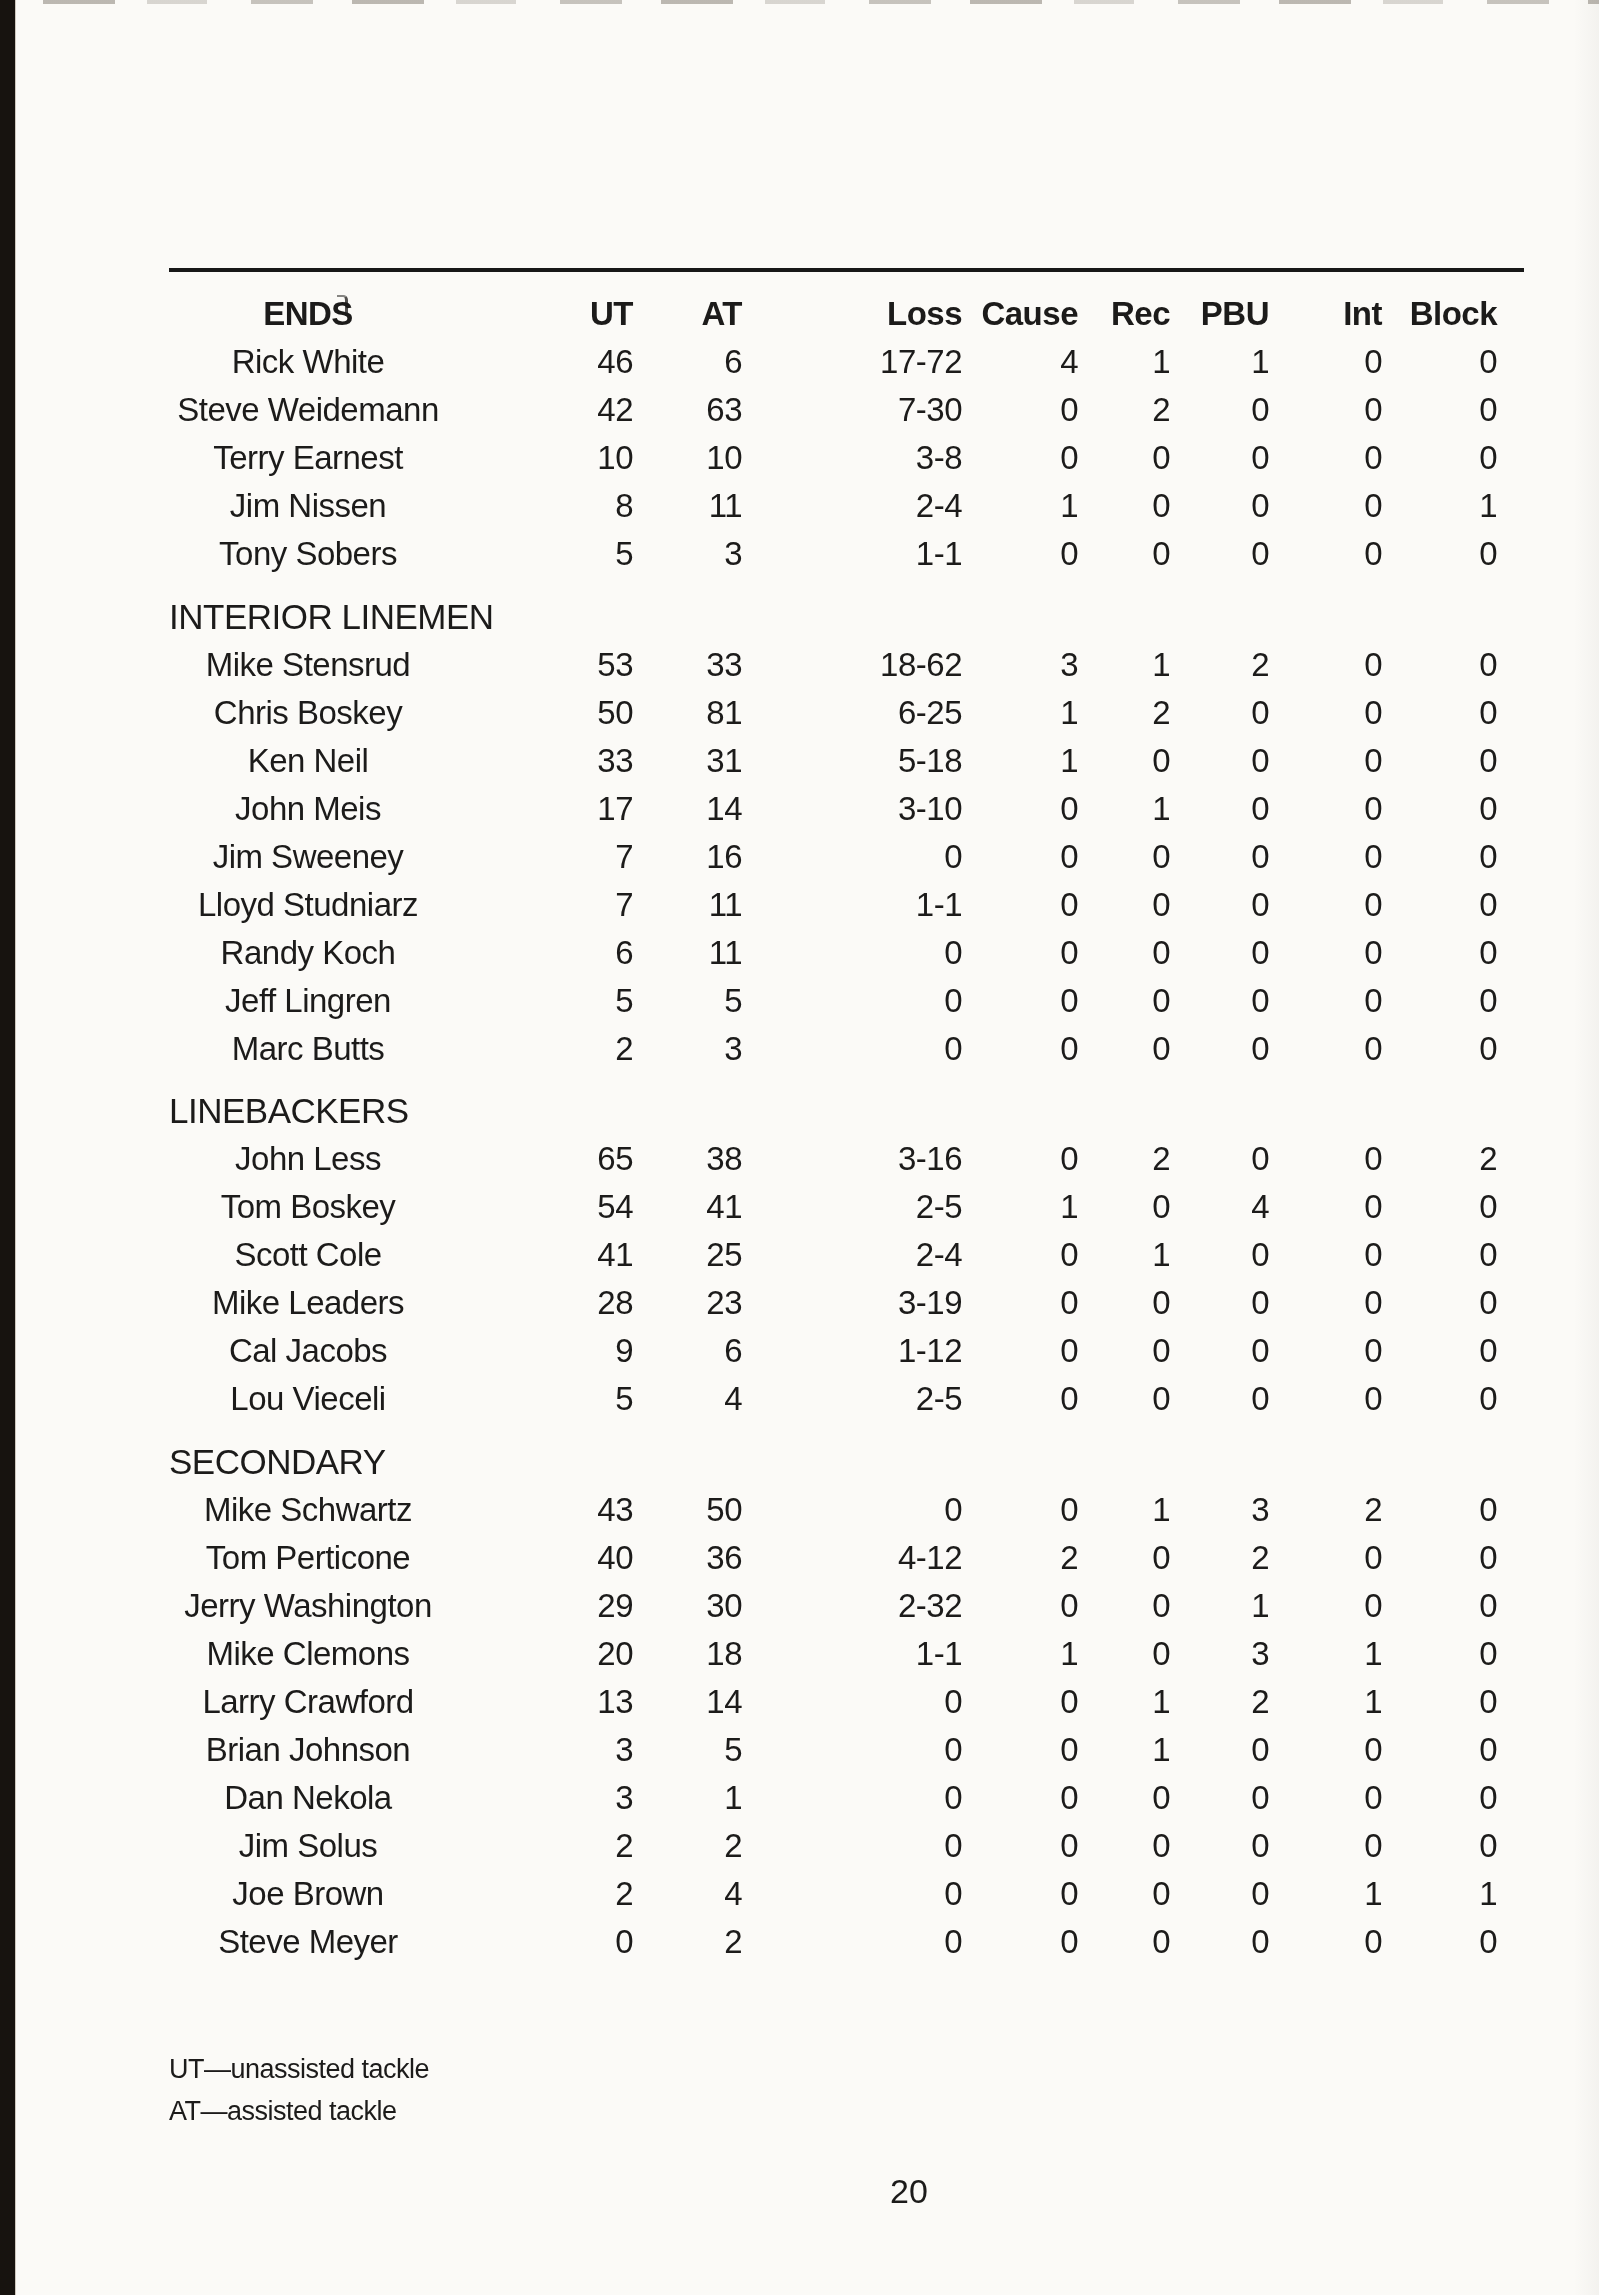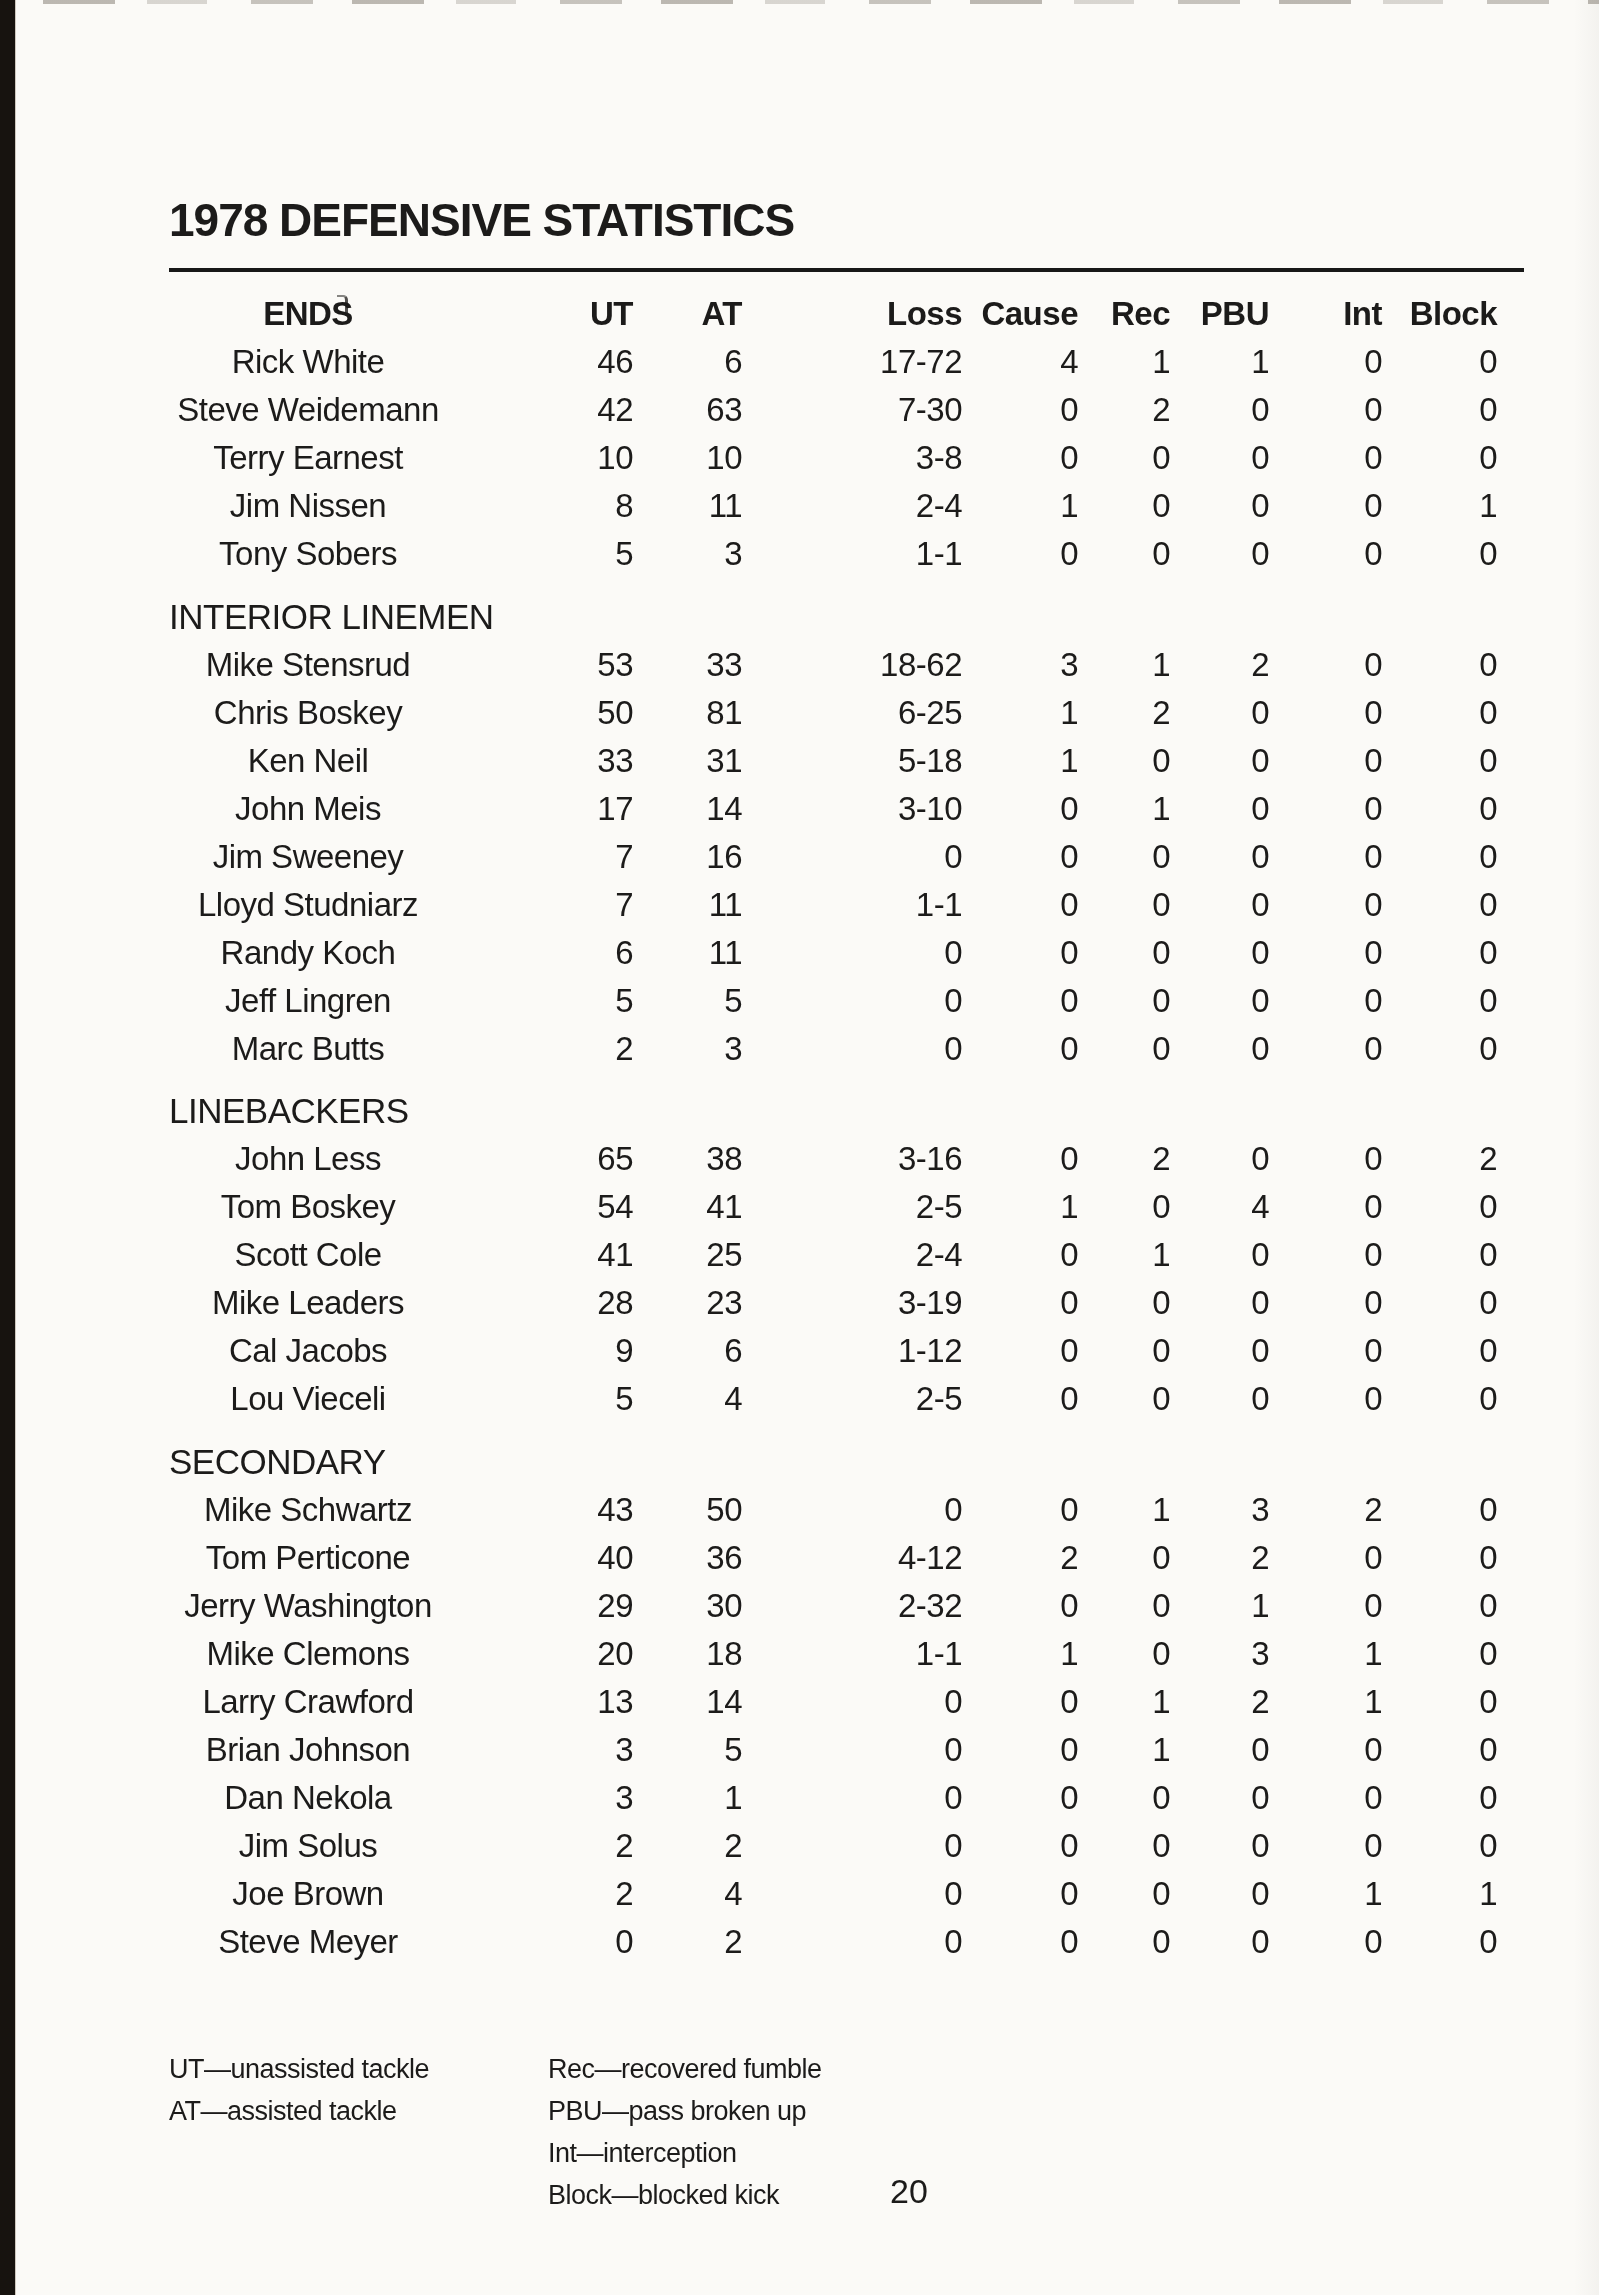--- a/index.html
+++ b/index.html
@@ -80,21 +80,20 @@
   }
 </style>
 </head>
 <body>
 
 <div class="page">
   <div class="left-strip"></div>
   <div class="top-dashes"></div>
   <div class="right-shade"></div>
 
-  <h1 class="title">1978 DEFENSIVE STATISTICS</h1>
   <div class="rule"></div>
   <div class="ends-tick"></div>
 
   <div class="stats-table">
       <div class="row">
         <div class="name hdr">ENDS</div>
         <div class="num hdr">UT</div>
         <div class="num hdr">AT</div>
         <div class="num hdr">Loss</div>
         <div class="num hdr">Cause</div>
@@ -436,23 +435,17 @@
         <div class="num">0</div>
         <div class="num">0</div>
       </div>
     </div>
 
   <div class="legend">
     <ul class="col1">
         <li>UT—unassisted tackle</li>
         <li>AT—assisted tackle</li>
       </ul>
-    <ul class="col2">
-        <li>Rec—recovered fumble</li>
-        <li>PBU—pass broken up</li>
-        <li>Int—interception</li>
-        <li>Block—blocked kick</li>
-      </ul>
   </div>
 
   <div class="page-number">20</div>
 </div>
 
 
 </body></html>

